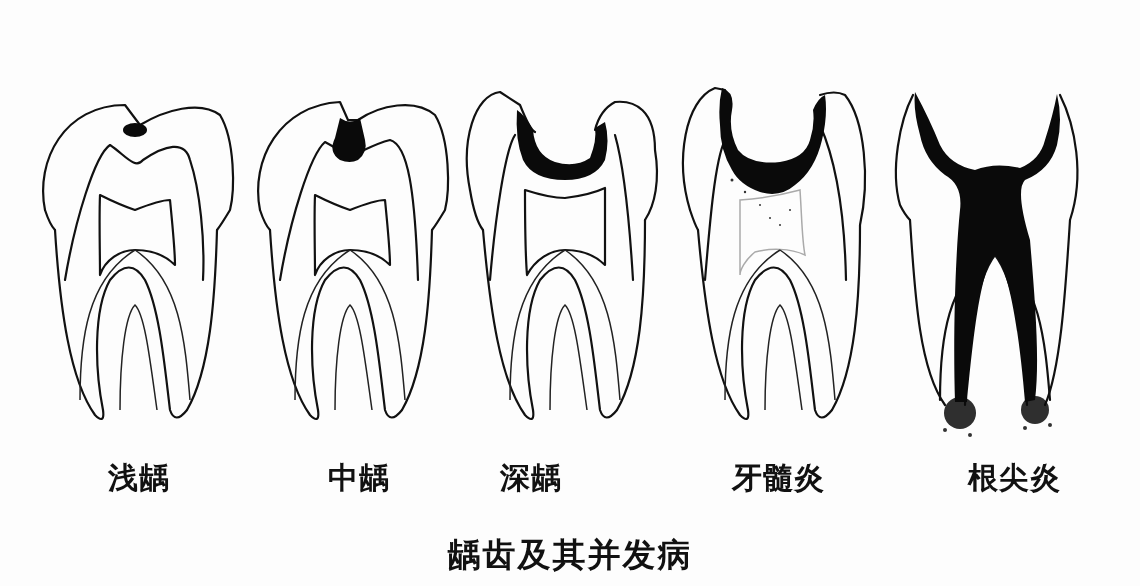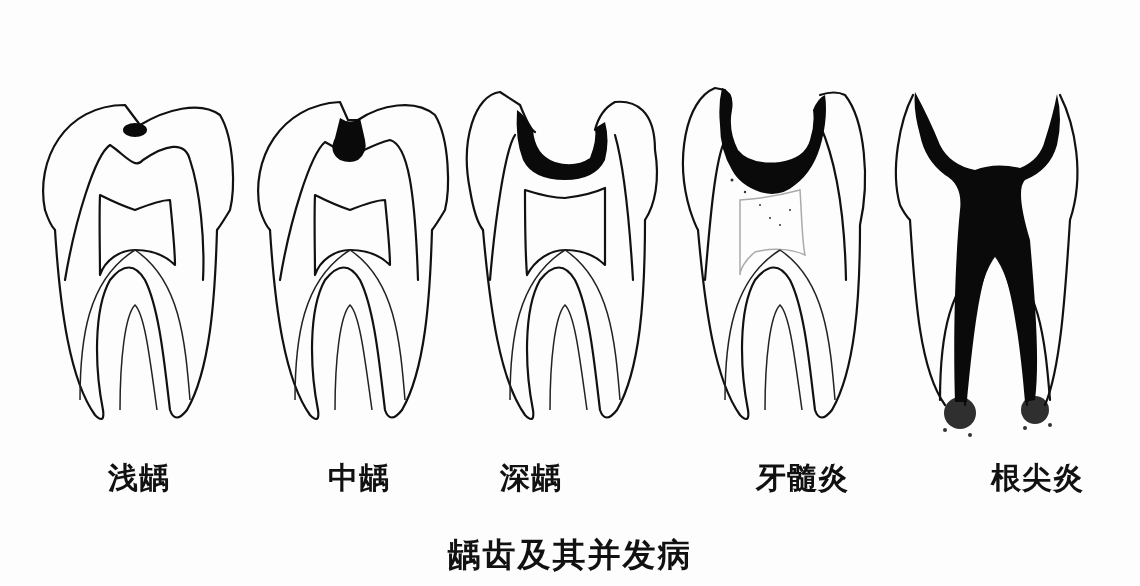--- a/index.html
+++ b/index.html
@@ -107,16 +107,16 @@
     <circle class="speck" cx="60" cy="350" r="2"></circle>
       <circle class="speck" cx="85" cy="355" r="2"></circle>
     <circle class="speck" cx="140" cy="348" r="2"></circle>
       <circle class="speck" cx="165" cy="345" r="2"></circle>
   </svg>
 </div>
 
 <div class="label" style="left:108px;">浅龋</div>
 <div class="label" style="left:328px;">中龋</div>
 <div class="label" style="left:500px;">深龋</div>
-<div class="label" style="left:732px;margin-left:24px;">牙髓炎</div>
-<div class="label" style="left:968px;margin-left:23px;">根尖炎</div>
+<div class="label" style="left:732px;">牙髓炎</div>
+<div class="label" style="left:968px;">根尖炎</div>
 
 <div class="caption">龋齿及其并发病</div>
 
 </body></html>

